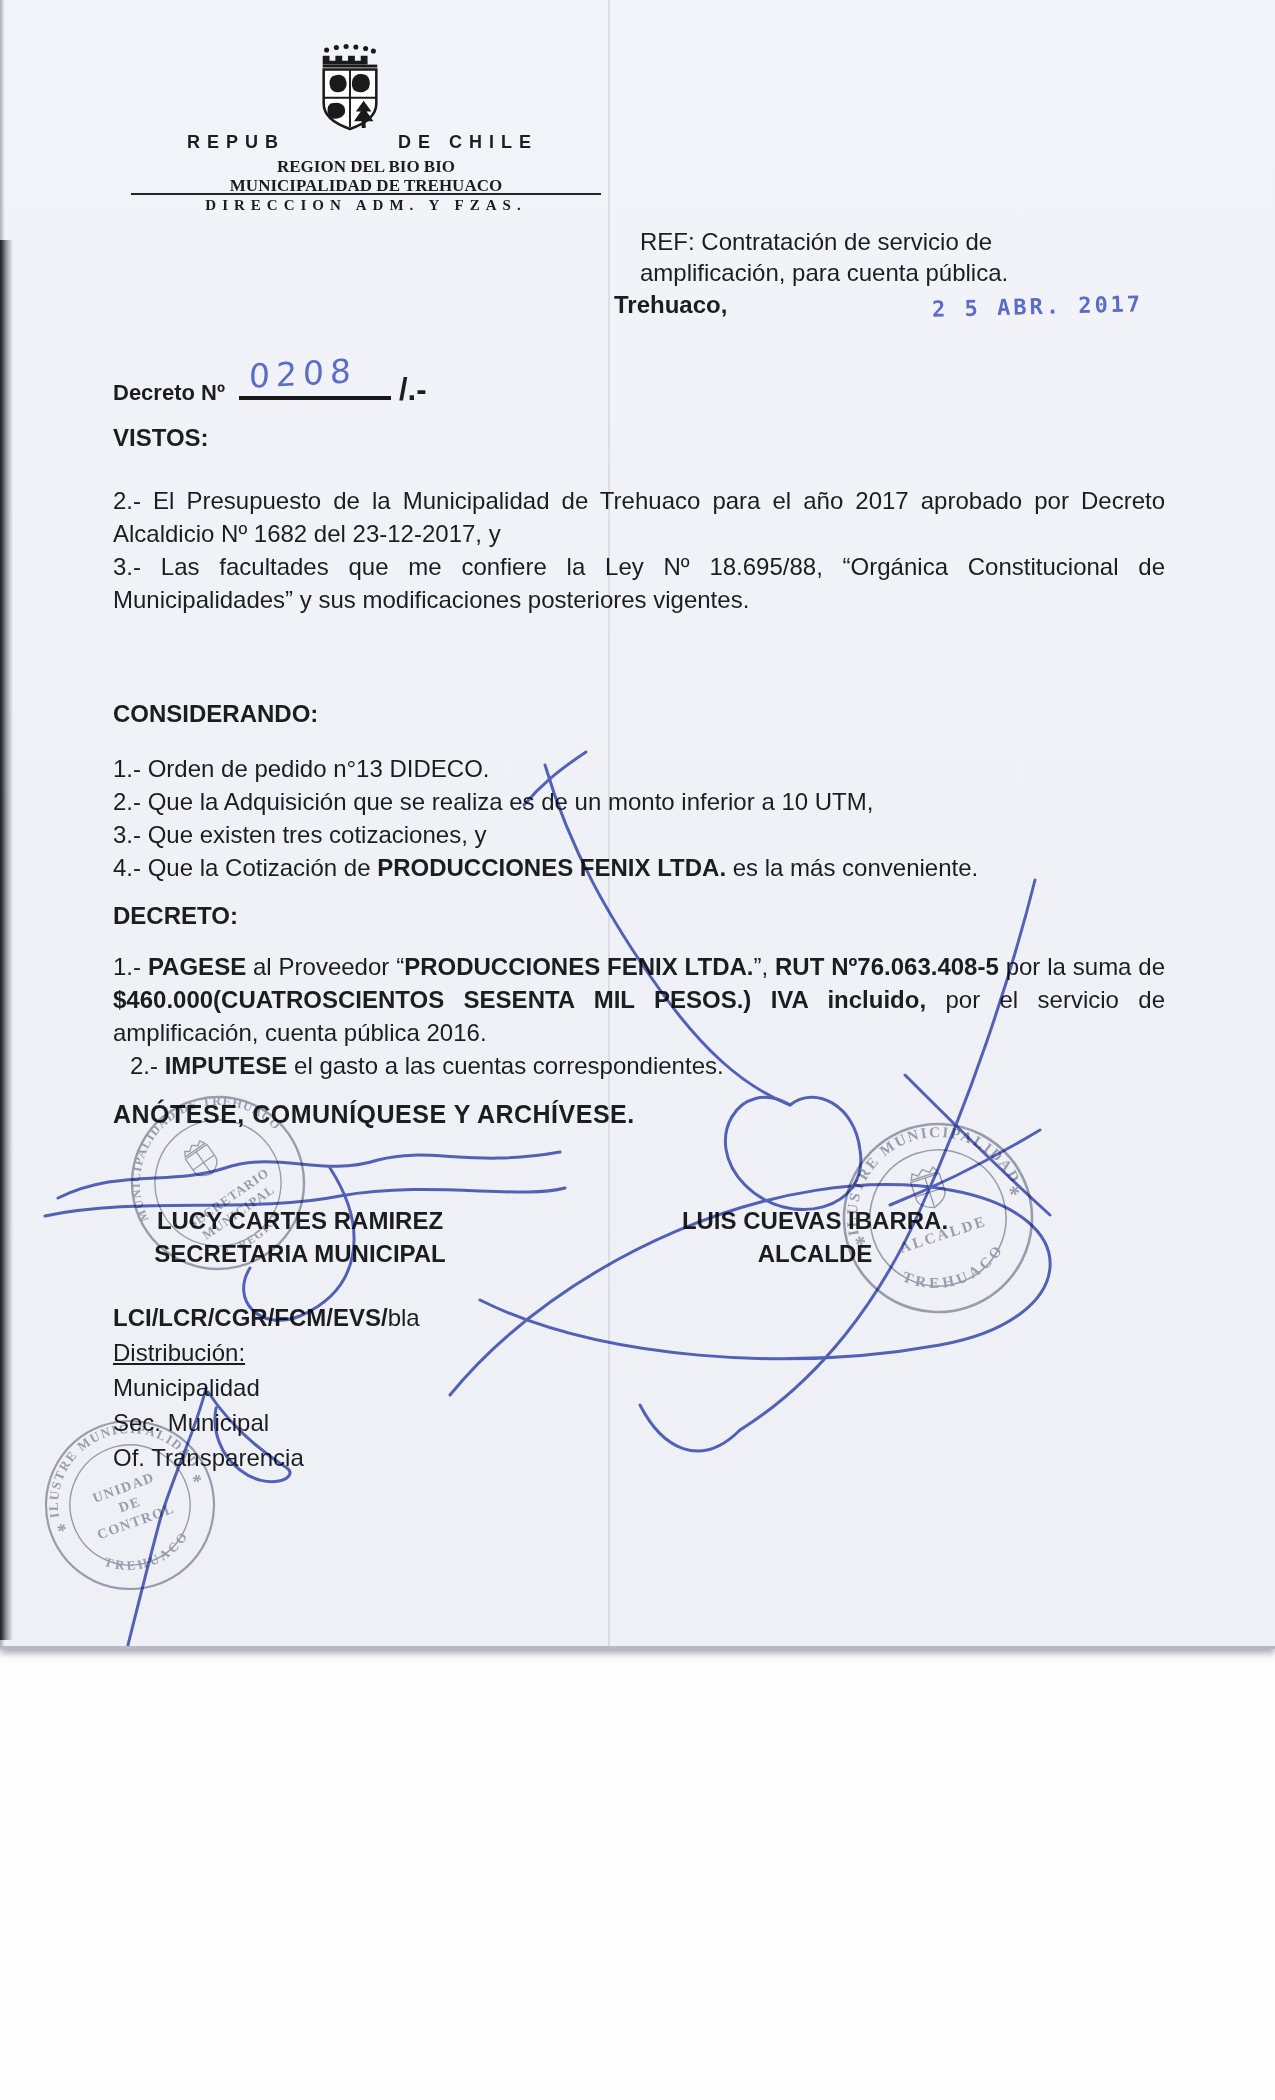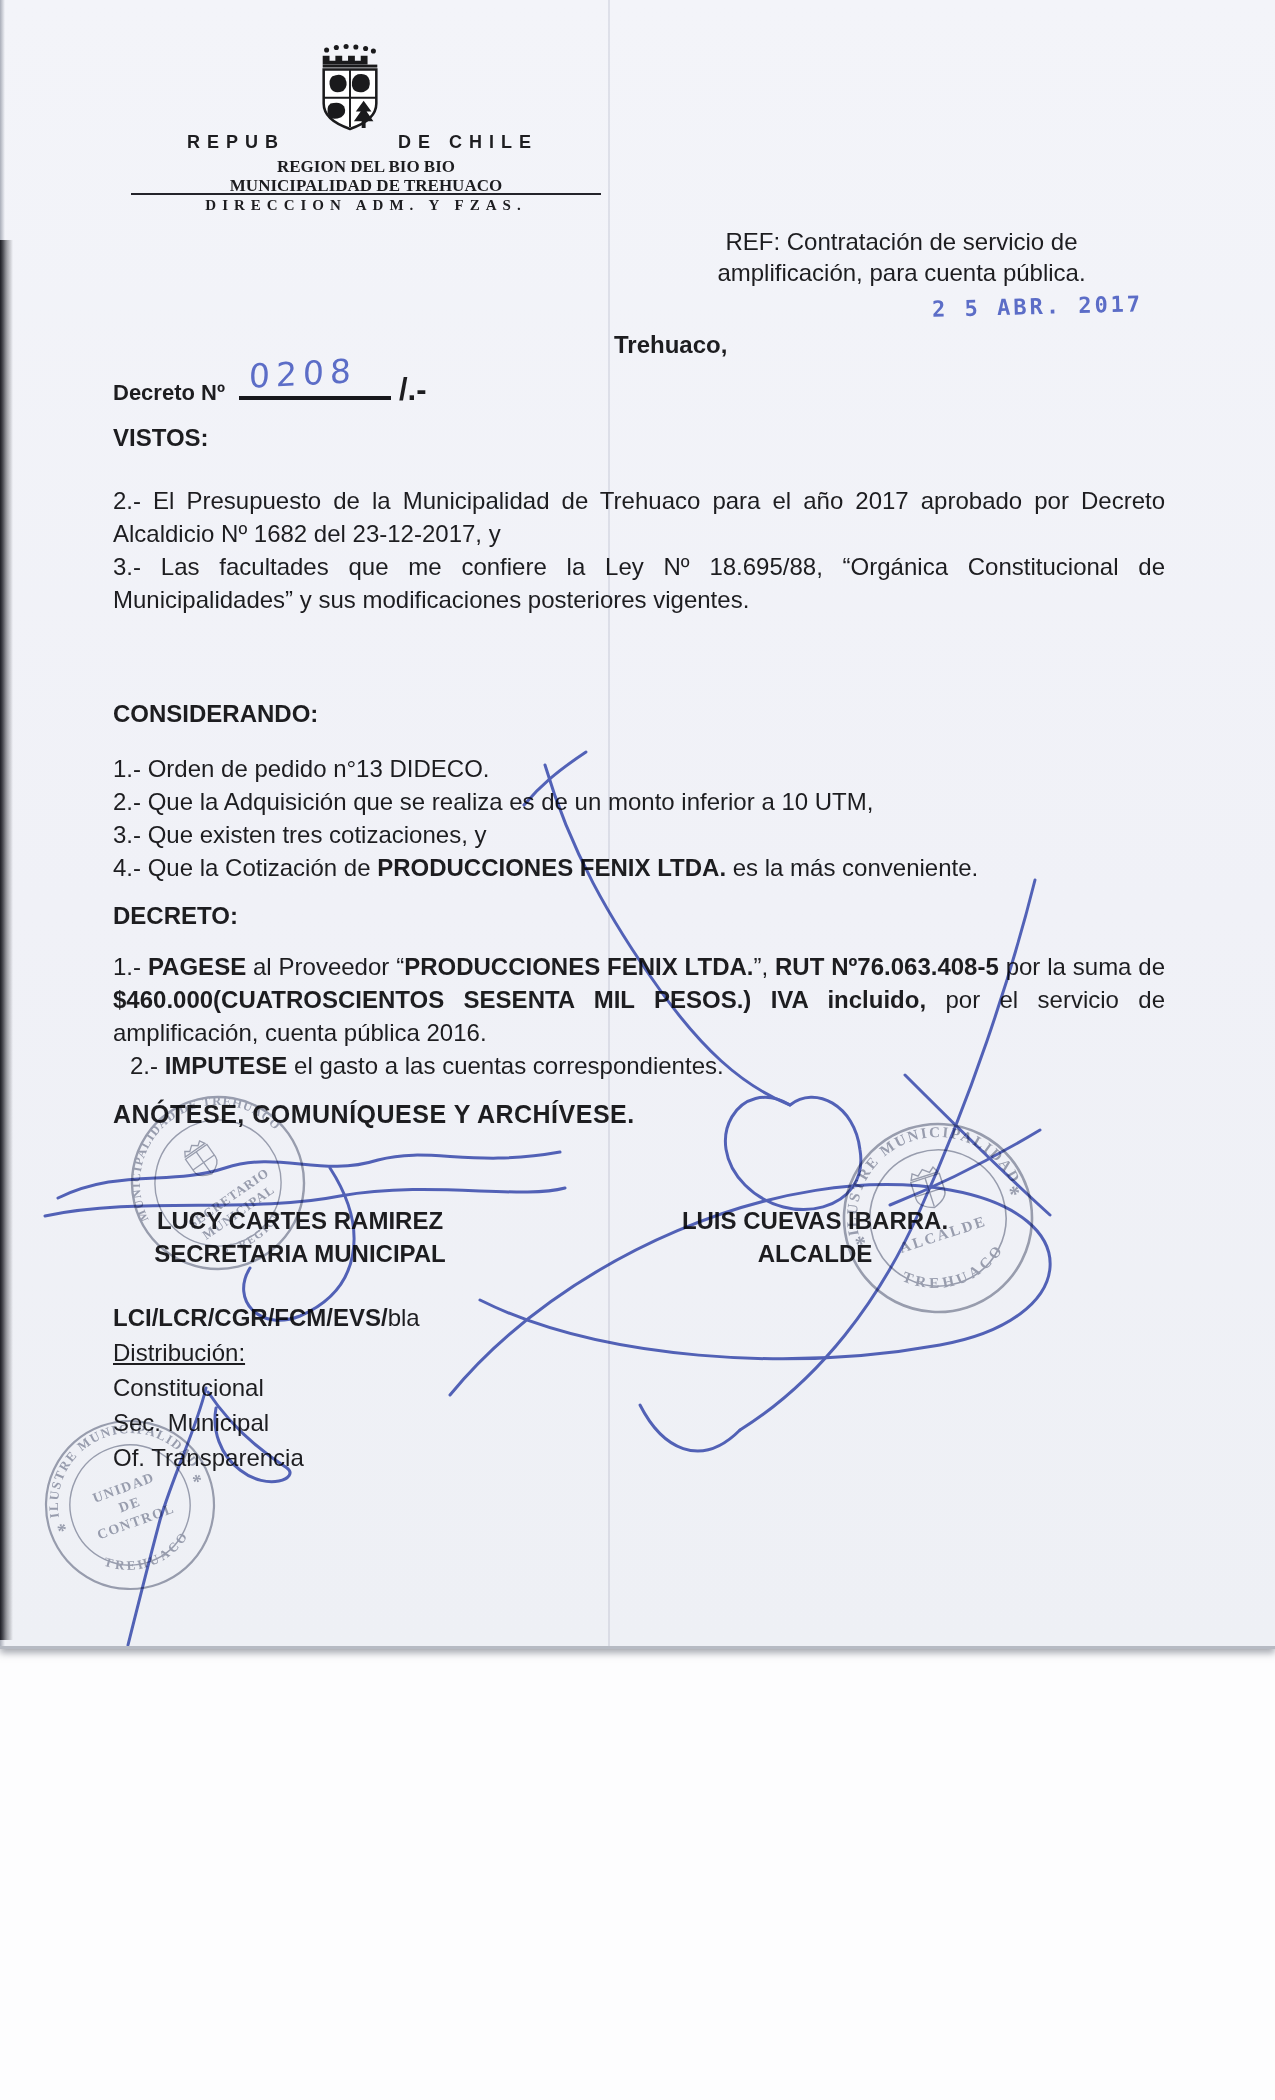--- a/index.html
+++ b/index.html
@@ -20,23 +20,23 @@
   .lh-repub{position:absolute;left:56px;top:92px;font-weight:bold;font-size:18px;letter-spacing:7px;}
   .lh-dechile{position:absolute;left:267px;top:92px;font-weight:bold;font-size:18px;letter-spacing:7px;}
   .lh-region{position:absolute;left:0;top:117px;width:470px;text-align:center;
              font-family:"Liberation Serif",serif;font-weight:bold;font-size:17px;}
   .lh-muni{position:absolute;left:0;top:136px;width:470px;text-align:center;
              font-family:"Liberation Serif",serif;font-weight:bold;font-size:17px;}
   .lh-rule{position:absolute;left:0;top:153px;width:470px;height:2px;background:#23232a;}
   .lh-dir{position:absolute;left:0;top:157px;width:470px;text-align:center;
              font-family:"Liberation Serif",serif;font-weight:600;font-size:15px;letter-spacing:6px;}
   
-  .ref-block{position:absolute;left:640px;top:226px;width:523px;text-align:center;
+  .ref-block{position:absolute;left:640px;top:226px;width:523px;text-align:left;
              font-size:24px;line-height:31px;}
-  .ref-place{position:absolute;left:614px;top:291px;font-size:24px;font-weight:bold;margin-top:40px;}
+  .ref-place{position:absolute;left:614px;top:291px;font-size:24px;font-weight:bold;}
   .date-stamp{position:absolute;left:932px;top:294px;font-family:"DejaVu Sans Mono",monospace;
              font-size:22px;font-weight:600;letter-spacing:3px;color:#4c5fc2;
              transform:rotate(-1.5deg);opacity:.9;}
   
   .decreto-line{position:absolute;left:113px;top:356px;display:flex;align-items:baseline;}
   .decreto-label{font-weight:bold;font-size:22px;}
   .number-slot{width:152px;border-bottom:4px solid #17171c;margin-left:14px;height:40px;position:relative;}
   .hand-number{position:absolute;left:10px;top:-2px;color:#4c5fc2;font-size:33px;letter-spacing:6px;
              transform:rotate(-3deg) skewX(-4deg);font-family:"DejaVu Sans",sans-serif;opacity:.9;}
   .decreto-suffix{font-weight:bold;font-size:31px;margin-left:8px;}
@@ -143,21 +143,21 @@
       <div>SECRETARIA MUNICIPAL</div>
     </div>
     <div class="sig-block sig-right">
       <div>LUIS CUEVAS IBARRA.</div>
       <div>ALCALDE</div>
     </div>
 
     <div class="footer">
       <div><span class="b">LCI/LCR/CGR/FCM/EVS/</span><span>bla</span></div>
       <div class="dist-head">Distribución:</div>
-      <div>Constitucional</div>
+      <div>Municipalidad</div>
       <div>Sec. Municipal</div>
       <div>Of. Transparencia</div>
     </div>
 
     <svg class="stamp st-secretaria" viewBox="0 0 180 180" width="180" height="180">
       <circle cx="90" cy="90" r="86" fill="none" stroke="#8d92a3" stroke-width="2.4"></circle>
       <circle cx="90" cy="90" r="63" fill="none" stroke="#8d92a3" stroke-width="1.4"></circle>
       <defs>
         <path id="sec-top" d="M 12,90 A 78,78 0 0 1 168,90"></path>
         <path id="sec-bot" d="M 20,104 A 72,72 0 0 0 160,104"></path>

